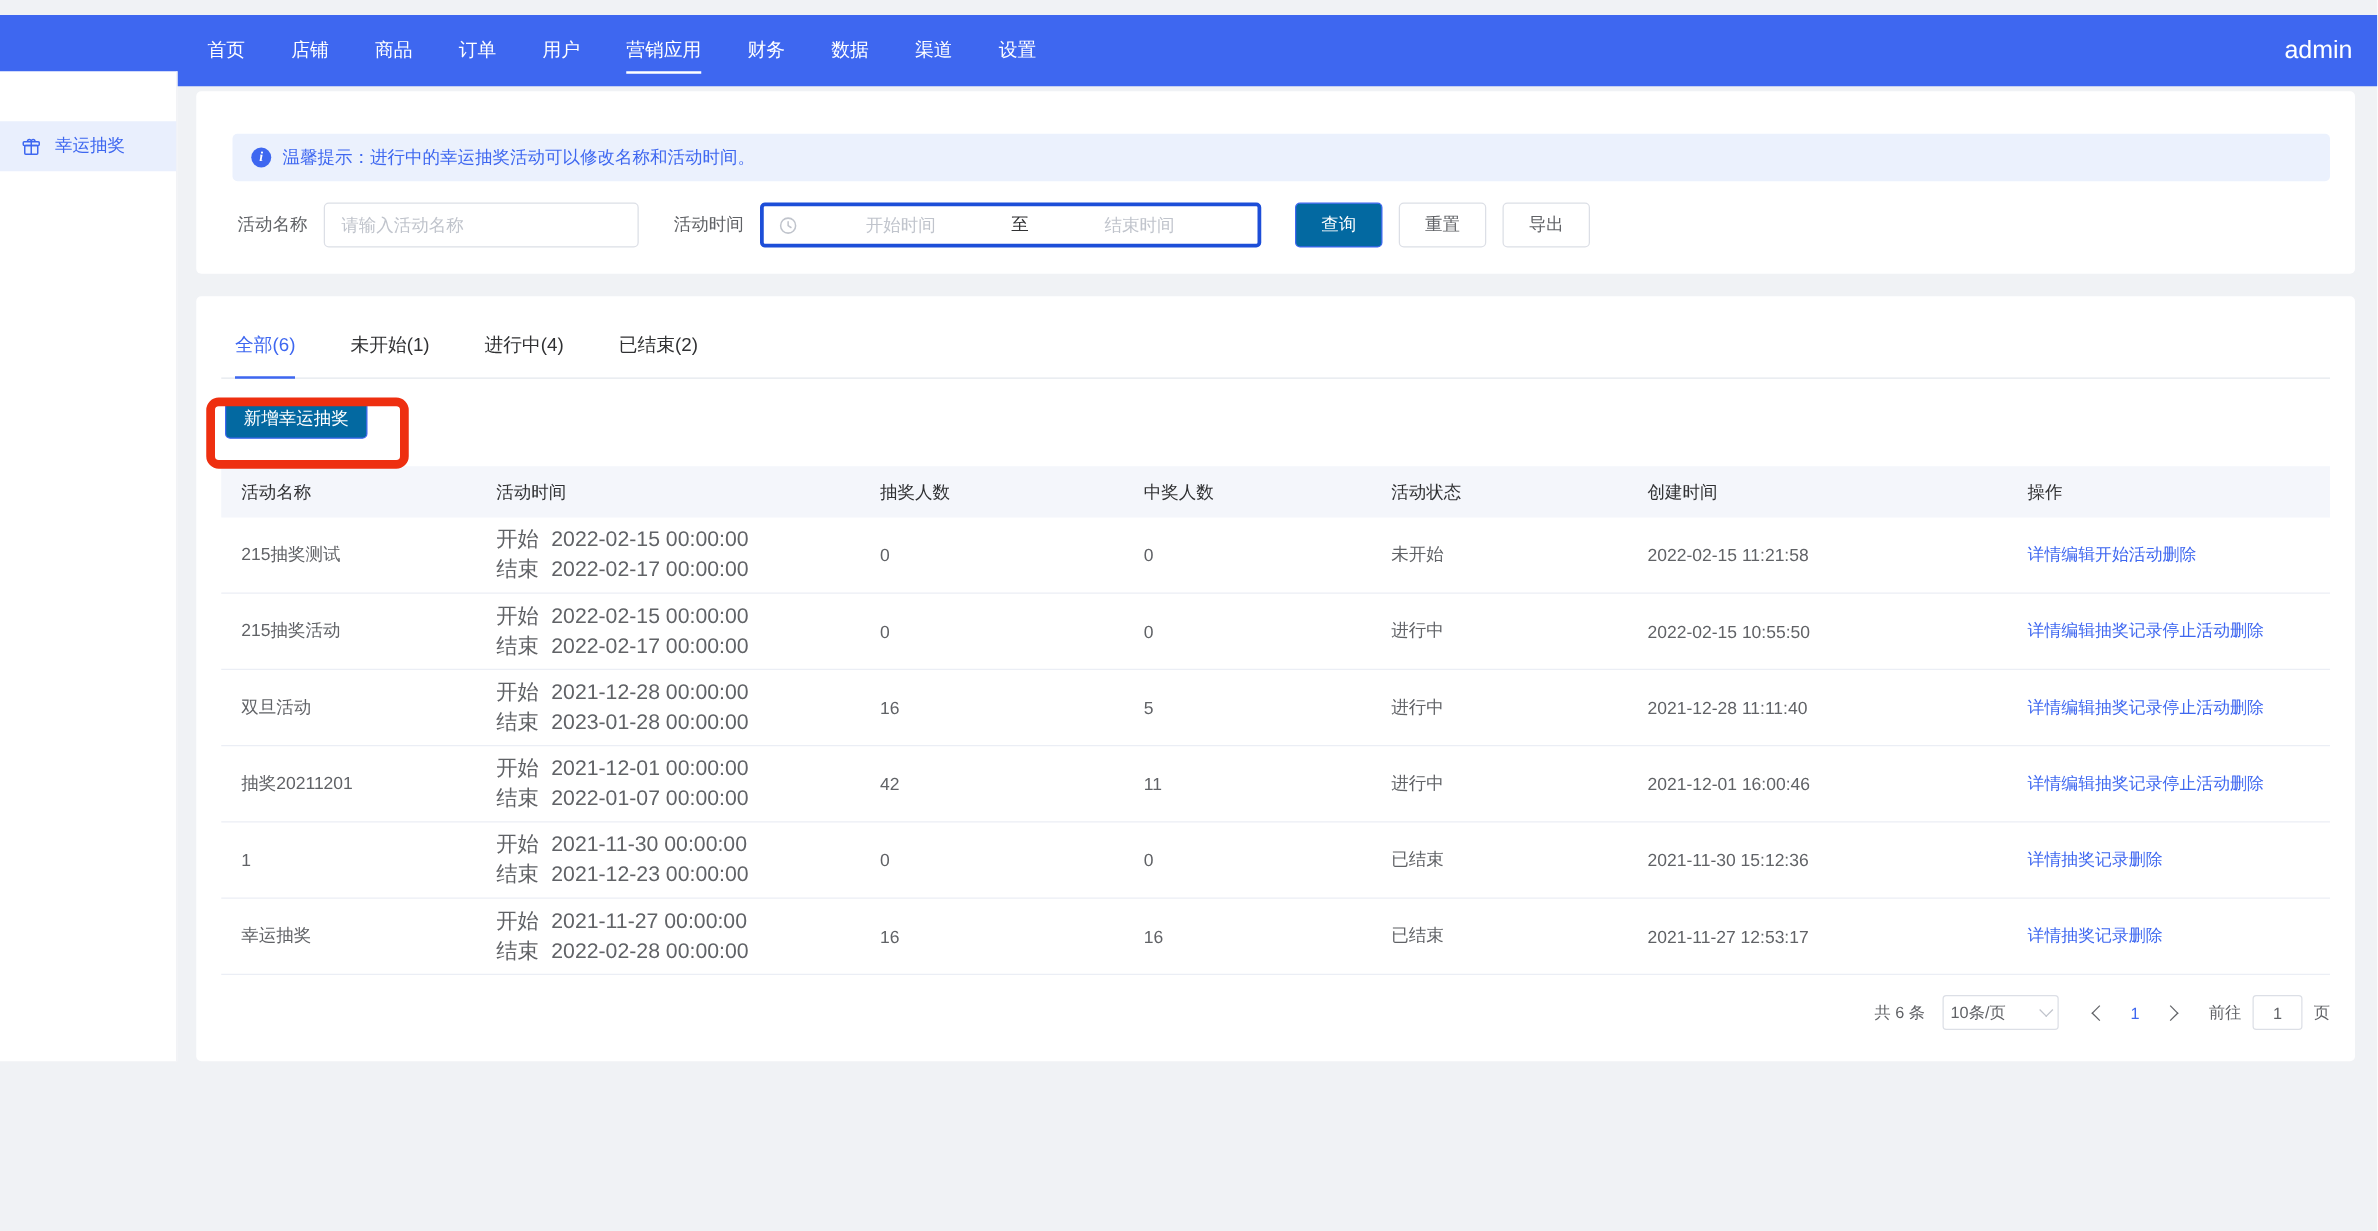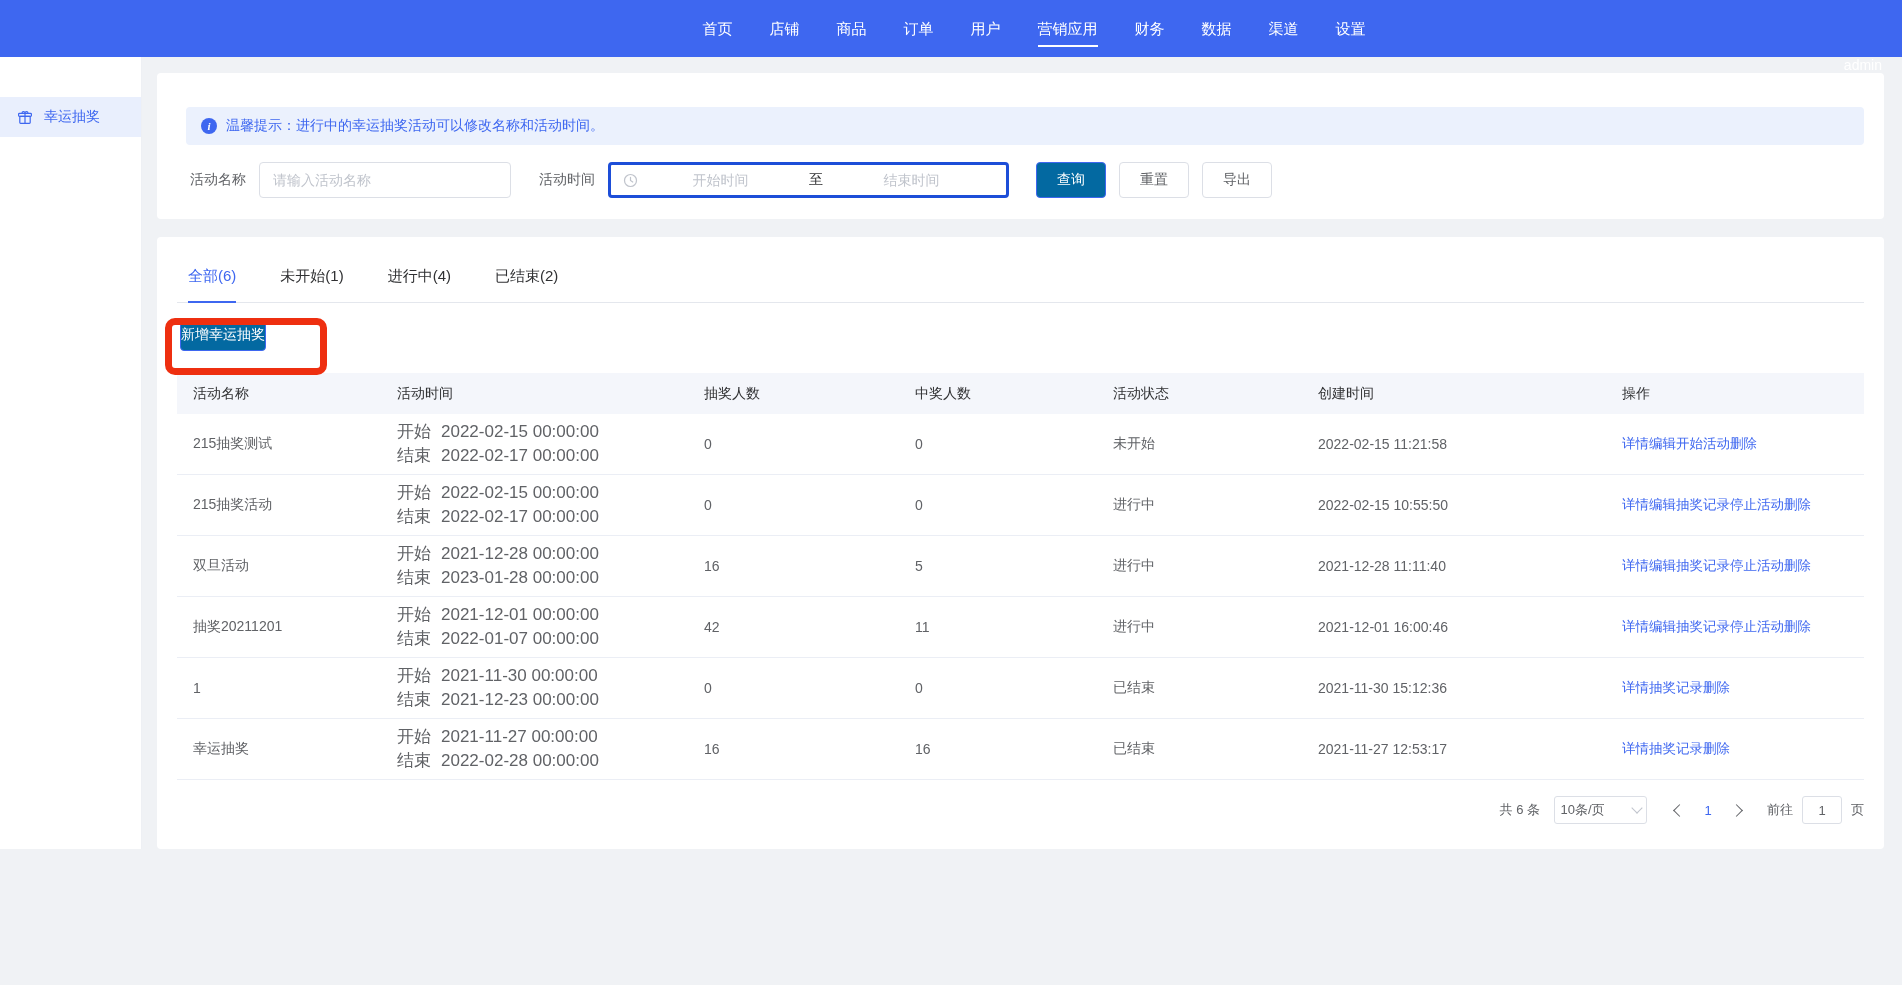--- a/index.html
+++ b/index.html
@@ -1,25 +1,25 @@
 <!DOCTYPE html>
 <html><head>
 <meta charset="utf-8">
 <style>
   html,body{margin:0;padding:0;}
   .app{position:relative;width:1902px;height:985px;background:#f0f2f5;overflow:hidden;
        font-family:"Liberation Sans","DejaVu Sans",sans-serif;color:#303133;}
 
   
-  .navbar{position:absolute;left:0;top:0;width:100%;height:57px;background:#3e67f0;
-          display:flex;align-items:center;color:#fff;box-sizing:border-box;flex-direction:column;}
+  .navbar{position:absolute;left:0;top:12px;width:100%;height:57px;background:#3e67f0;
+          display:flex;align-items:center;color:#fff;box-sizing:border-box;}
   .nav-items{display:flex;gap:37px;margin-left:166px;}
   .nav-item{position:relative;font-size:15px;height:57px;line-height:57px;cursor:pointer;white-space:nowrap;}
   .nav-item.active::after{content:"";position:absolute;left:0;right:0;bottom:10px;height:2px;background:#fff;}
-  .nav-user{margin-left:auto;margin-right:20px;font-size:14px;cursor:pointer;}
+  .nav-user{margin-left:auto;margin-right:20px;font-size:20px;cursor:pointer;}
 
   
   .sidebar{position:absolute;left:0;top:57px;width:142px;height:792px;background:#fff;
            border-right:1px solid #eef0f4;box-sizing:border-box;}
   .side-item{margin-top:40px;height:40px;display:flex;align-items:center;gap:11px;padding-left:17px;
              background:#e9effd;color:#3e67f0;font-size:14px;cursor:pointer;}
   .side-item svg{flex:none;}
 
   
   .card{position:absolute;background:#fff;border-radius:4px;}
@@ -52,21 +52,21 @@
   .btn+.btn{margin-left:13px;}
 
   
   .tabbar{margin:0 20px;padding:30px 0 0 11px;border-bottom:1px solid #e4e7ed;display:flex;gap:44px;}
   .tab{padding-bottom:16px;font-size:15px;color:#303133;position:relative;cursor:pointer;white-space:nowrap;}
   .tab.active{color:#3e67f0;}
   .tab.active::after{content:"";position:absolute;left:0;right:0;bottom:-1px;height:2px;background:#3e67f0;}
 
   
   .add-row{margin:16px 0 0 23px;height:32px;}
-  .btn-add{height:32px;padding:0 0;font-size:14px;}
+  .btn-add{height:32px;padding:0 14px;font-size:14px;}
   .red-annotation{position:absolute;left:8px;top:81px;width:162px;height:57px;border:7px solid #ee2f10;
                   border-radius:10px;box-sizing:border-box;pointer-events:none;}
 
   
   .table{margin:22px 20px 0;font-size:14px;}
   .thead,.trow{display:grid;grid-template-columns:220px 307px 211px 198px 205px 304px 1fr;align-items:center;}
   .thead{height:41px;background:#f4f6fb;color:#303133;}
   .thead>div:first-child{padding-left:16px;}
   .trow{height:60px;border-bottom:1px solid #ebeef5;color:#606266;}
   .cell-name{padding-left:16px;}

